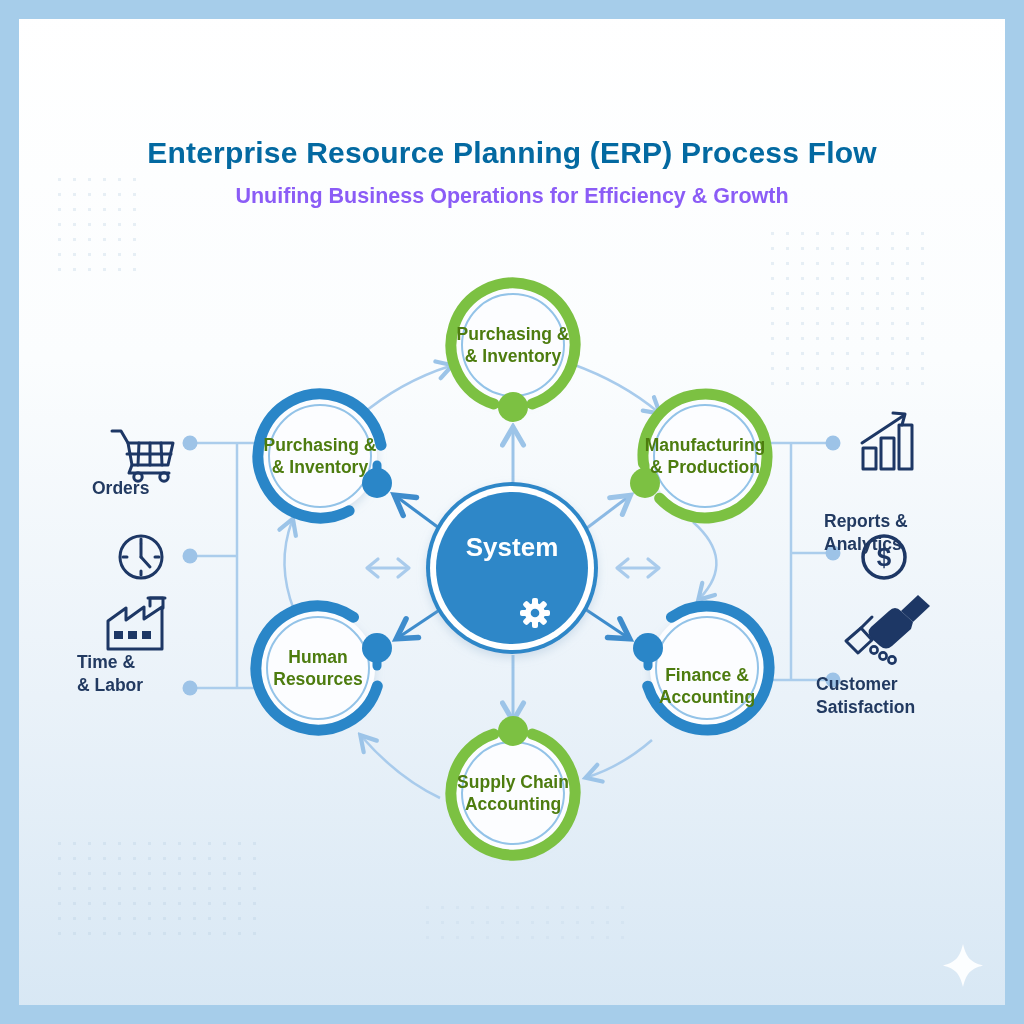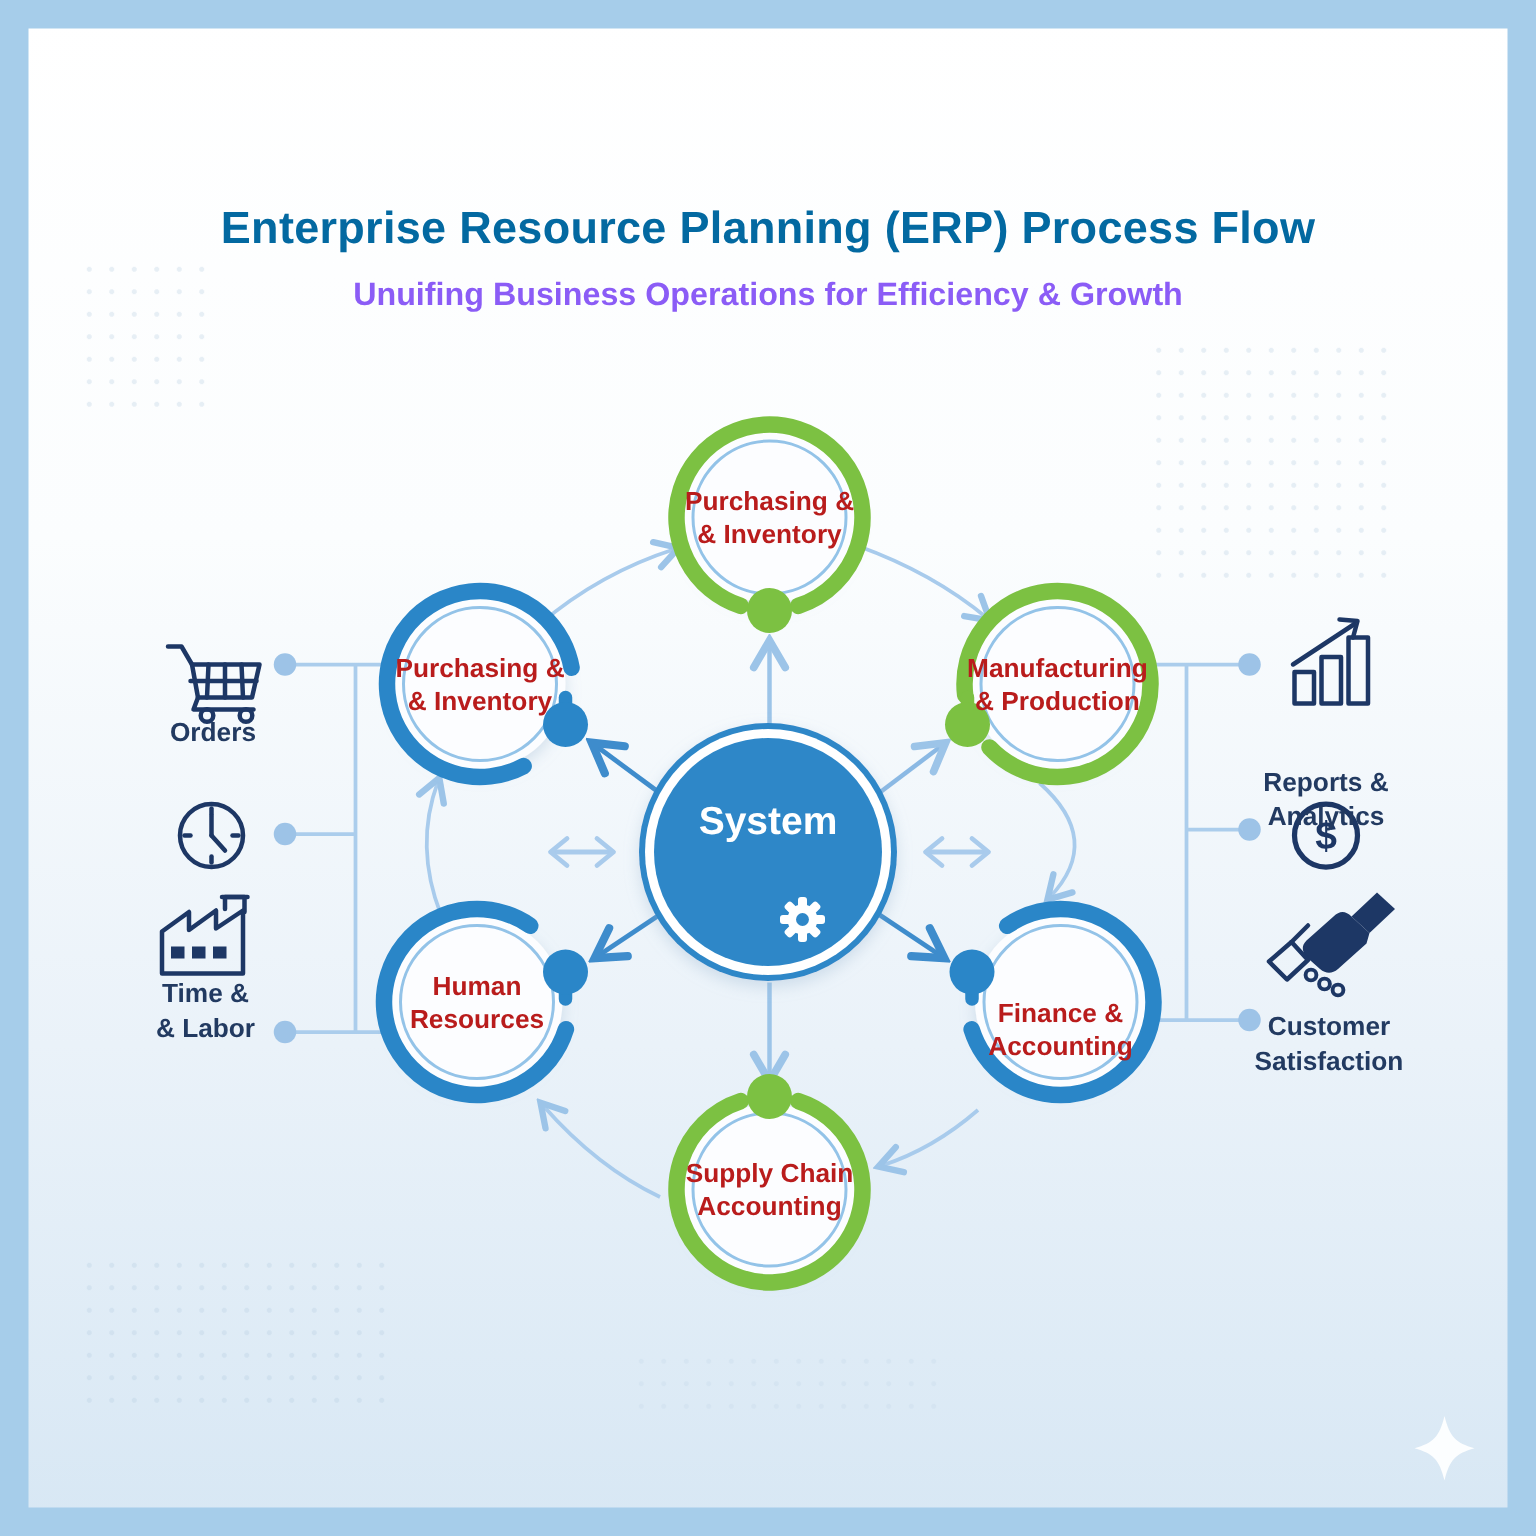--- a/index.html
+++ b/index.html
@@ -24,31 +24,31 @@
   .title{
     position:absolute;top:136px;left:0;width:1024px;text-align:center;z-index:10;
     font-size:30px;font-weight:bold;color:#0369a1;letter-spacing:.2px;
   }
   .subtitle{
     position:absolute;top:184px;left:0;width:1024px;text-align:center;z-index:10;
     font-size:21.5px;font-weight:600;color:#8b5cf6;
   }
   .node-label{
     position:absolute;width:160px;text-align:center;z-index:10;
-    font-size:17.5px;font-weight:bold;color:#b91c1c;line-height:22px;
+    font-size:17.5px;font-weight:bold;color:#4d7c0f;line-height:22px;
   }
   .node-label span{display:block;}
   .center-label{
     position:absolute;left:422px;top:527px;width:180px;text-align:center;z-index:10;
     color:#ffffff;font-weight:bold;line-height:1;
   }
   .center-label .l1{display:block;font-size:35px;letter-spacing:.5px;}
   .center-label .l2{display:block;font-size:26px;margin-top:7px;}
   .side-label{
-    position:absolute;text-align:center;z-index:10;
+    position:absolute;z-index:10;
     font-size:17.5px;font-weight:bold;color:#223a61;line-height:23px;
   }
   .side-label span{display:block;}
 </style>
 </head>
 <body>
 
 <div class="stage"></div>
 
 <div class="dots" style="left:52px;top:172px;width:92px;height:100px;"></div>

